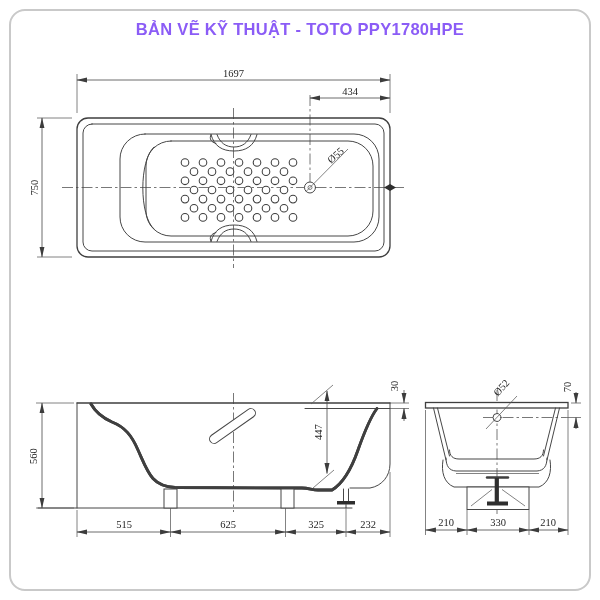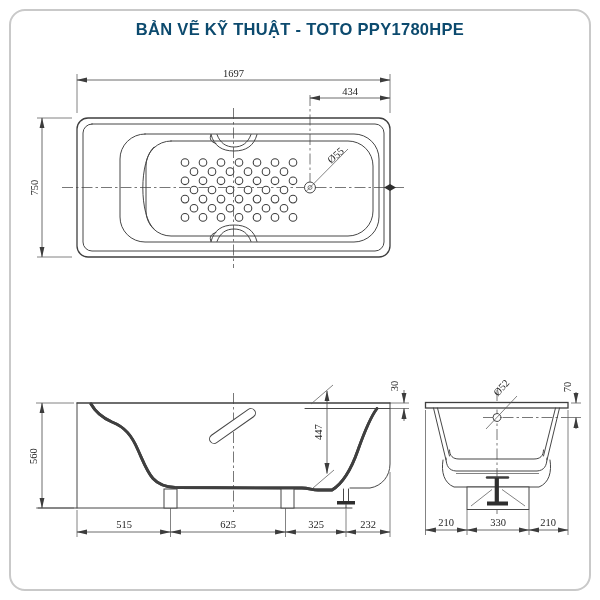--- a/index.html
+++ b/index.html
@@ -1,20 +1,20 @@
 <!DOCTYPE html>
 <html><head>
 <meta charset="utf-8">
 <style>
   html,body{margin:0;padding:0;}
   body{width:600px;height:600px;background:#ffffff;position:relative;overflow:hidden;
        font-family:"Liberation Sans",sans-serif;}
   .frame{position:absolute;inset:9px;border:2px solid #c9c9c9;border-radius:16px;background:#fff;}
   .title{position:absolute;top:20px;left:0;width:100%;text-align:center;
-         font-weight:bold;font-size:16.5px;letter-spacing:.3px;color:#0c4a6e;}
+         font-weight:bold;font-size:16.5px;letter-spacing:.3px;color:#8b5cf6;}
   svg.draw{position:absolute;top:0;left:0;}
   .ol{stroke:#3f3f3f;stroke-width:1.3;fill:none;stroke-linecap:round;}
   .il{stroke:#474747;stroke-width:1;fill:none;stroke-linecap:round;}
   .thin{stroke:#5a5a5a;stroke-width:.75;fill:none;}
   .cl{stroke:#565656;stroke-width:.8;fill:none;stroke-dasharray:11 3 2.5 3;}
   .dim{stroke:#474747;stroke-width:.8;fill:none;}
   .dbla{stroke:#3f3f3f;stroke-width:2.8;fill:none;stroke-linecap:round;}
   .dblb{stroke:#ffffff;stroke-width:1.1;fill:none;stroke-linecap:round;}
   .dots circle{fill:#fff;stroke:#3f3f3f;stroke-width:1.05;}
   .blk{fill:#2e2e2e;stroke:none;}

